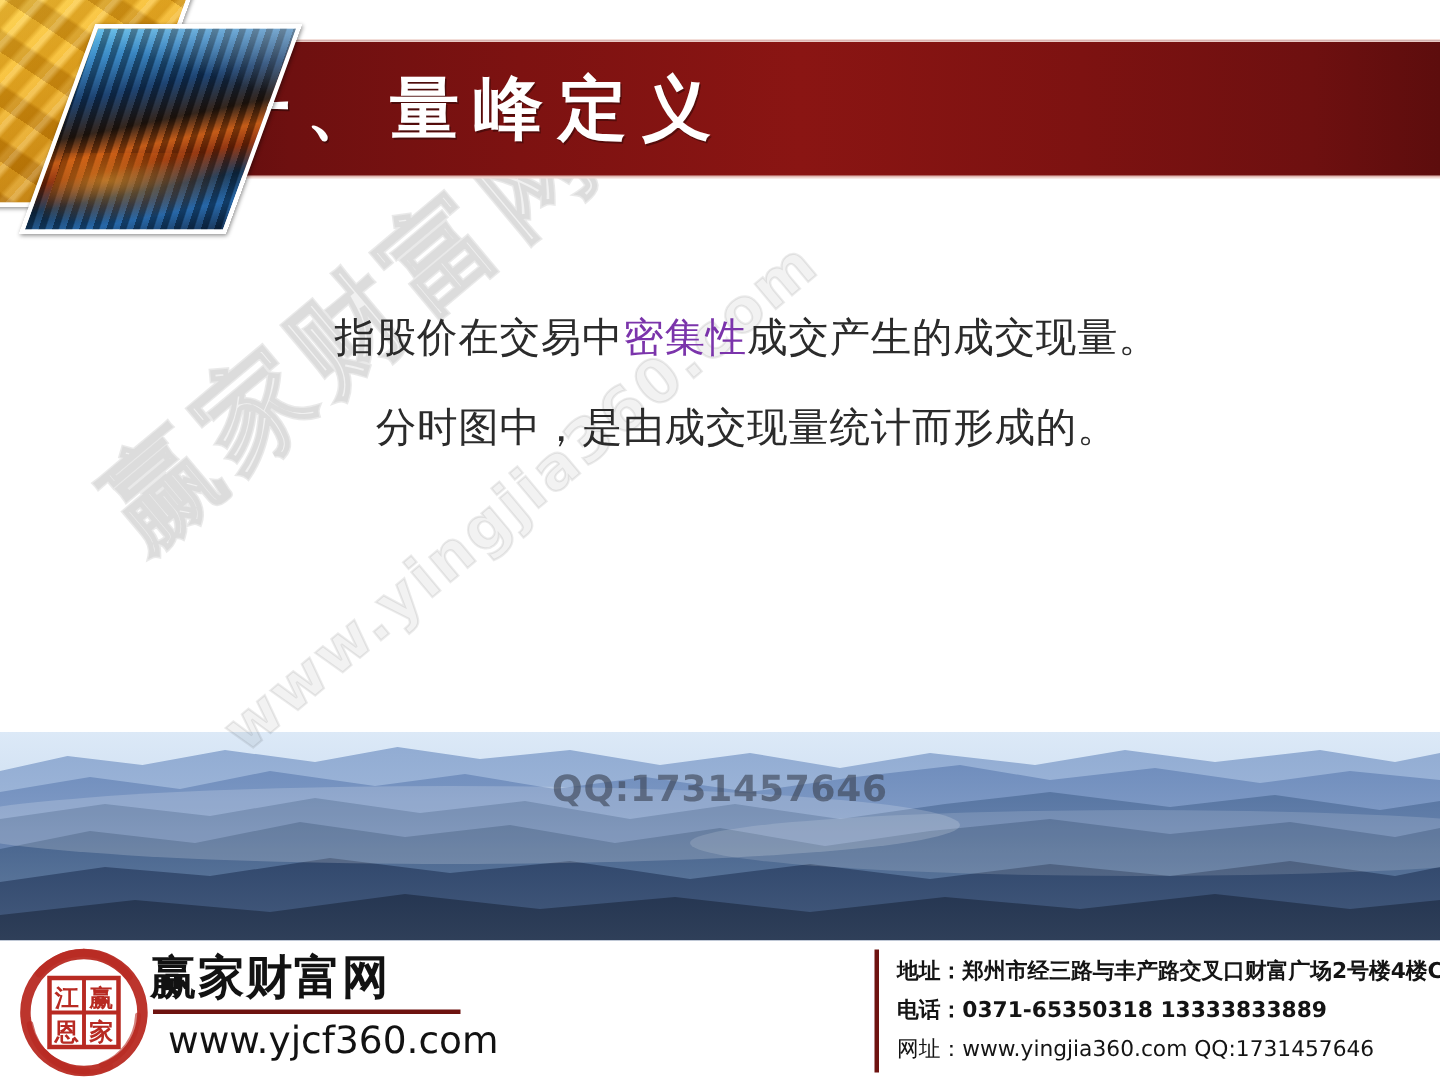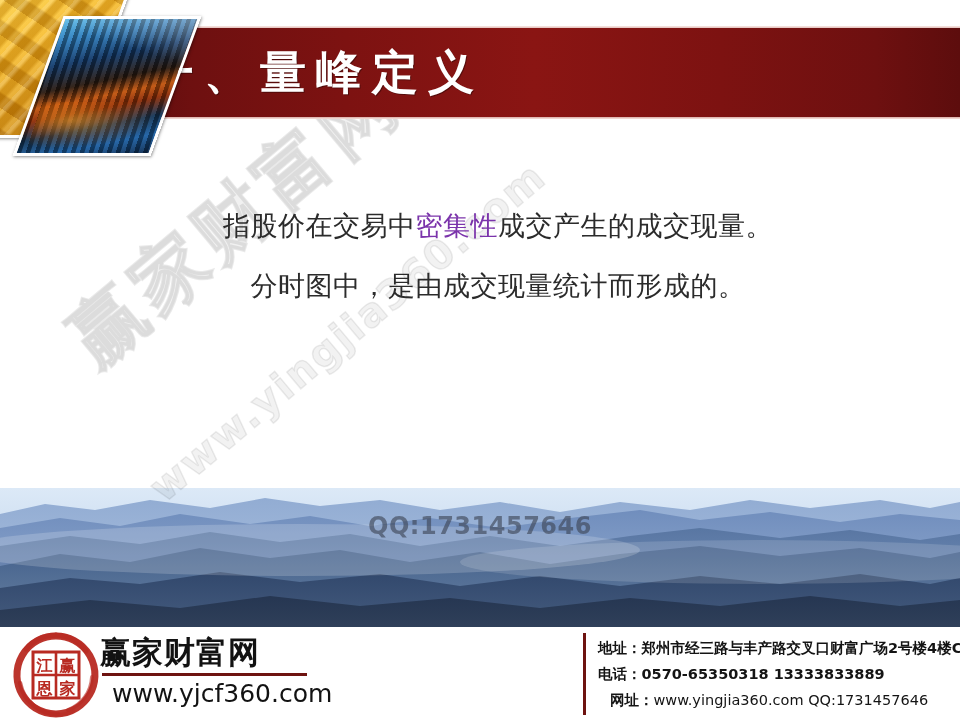--- a/index.html
+++ b/index.html
@@ -277,22 +277,21 @@
     line-height: 26px;
     white-space: nowrap;
   }
   .contact-label {
     font-weight: bold;
   }
   .contact-line.url-line {
     font-weight: normal;
   }
   .contact-line.url-line .contact-label {
-    font-weight: bold;
-    margin-left: 12px;
+    font-weight: normal;
   }
 </style>
 </head>
 <body>
 
 <div id="slide">
 
   <div class="header-banner"></div>
   <div class="header-title">一、量峰定义</div>
 
@@ -385,21 +384,21 @@
       <div class="brand-url">www.yjcf360.com</div>
     </div>
 
     <div class="footer-divider"></div>
 
     <div class="contact-block">
       <div class="contact-line">
         <span class="contact-label">地址：</span><span>郑州市经三路与丰产路交叉口财富广场2号楼4楼C户</span>
       </div>
       <div class="contact-line">
-        <span class="contact-label">电话：</span><span>0570-65350318  13333833889</span>
+        <span class="contact-label">电话：</span><span>0371-65350318  13333833889</span>
       </div>
       <div class="contact-line url-line">
         <span class="contact-label">网址：</span><span>www.yingjia360.com  QQ:1731457646</span>
       </div>
     </div>
 
   </div>
 
 </div>
 

